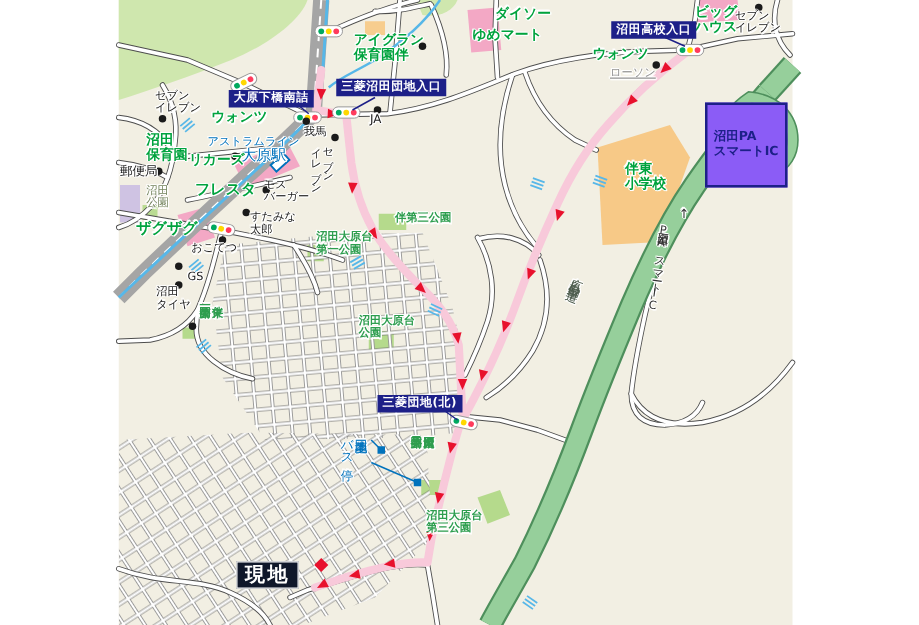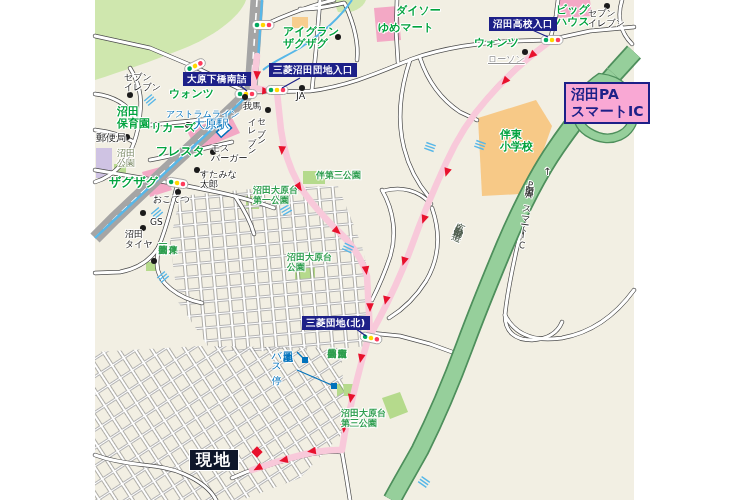--- a/index.html
+++ b/index.html
@@ -10,22 +10,22 @@
     text-shadow:1px 0 0 #fff,-1px 0 0 #fff,0 1px 0 #fff,0 -1px 0 #fff,1px 1px 0 #fff,-1px -1px 0 #fff;
     font-weight:400;z-index:5;pointer-events:none;}
   .green{color:#00a33e;font-weight:700;}
   .park{color:#2e9e4f;font-weight:700;}
   .blue{color:#0072bc;font-weight:400;}
   .gray{color:#949494;text-decoration:underline;}
   .olive{color:#75855f;}
   .v{writing-mode:vertical-rl;text-orientation:upright;}
   .navy-box{position:absolute;background:#1d2088;color:#fff;font-weight:700;font-size:9.5px;
     padding:2px 4px;line-height:1;z-index:6;text-shadow:none;letter-spacing:.5px;}
-  .pa-box{position:absolute;background:#f9a8d4;border:2px solid #1d2088;color:#1d2088;font-weight:700;
-    font-size:14px;padding:2px 5px;line-height:1.2;white-space:pre-line;z-index:6;}
+  .pa-box{position:absolute;background:#8b5cf6;border:2px solid #1d2088;color:#1d2088;font-weight:700;
+    font-size:10px;padding:20px 5px;line-height:1.2;white-space:pre-line;z-index:6;}
   .site-box{position:absolute;background:#0f172a;color:#fff;font-weight:700;font-size:16px;
     padding:2px 6px;line-height:1;z-index:7;letter-spacing:2px;border:1px solid #fff;}
 </style>
 </head>
 <body>
 
 <div id="map-root">
 
 <svg id="base-svg" width="735" height="500" viewBox="0 0 735 500">
   <defs>
@@ -266,21 +266,21 @@
 第二公園</div>
 <div class="lbl park" style="left:341px;top:408px;font-size:9px">沼田大原台
 第三公園</div>
 <div class="lbl blue v" style="left:271px;top:344px;font-size:10px">三菱団地上
 バス停</div>
 <div class="lbl" style="left:243px;top:101px;font-size:9px">我馬</div>
 <div class="lbl v" style="left:247px;top:112px;font-size:8.5px">セブン
 イレブン</div>
 <div class="lbl" style="left:296px;top:91px;font-size:9.5px">JA</div>
 <div class="lbl green" style="left:283px;top:26px;font-size:11px">アイグラン
-ザグザグ</div>
+保育園伴</div>
 <div class="lbl green" style="left:396px;top:5px;font-size:11px">ダイソー</div>
 <div class="lbl green" style="left:378px;top:22px;font-size:11px">ゆめマート</div>
 <div class="lbl green" style="left:474px;top:37px;font-size:11px">ウォンツ</div>
 <div class="lbl gray" style="left:488px;top:54px;font-size:9px">ローソン</div>
 <div class="lbl green" style="left:556px;top:4px;font-size:11px">ビッグ
 ハウス</div>
 <div class="lbl" style="left:588px;top:8px;font-size:9px">セブン
 イレブン</div>
 <div class="lbl green" style="left:500px;top:129px;font-size:11px">伴東
 小学校</div>

